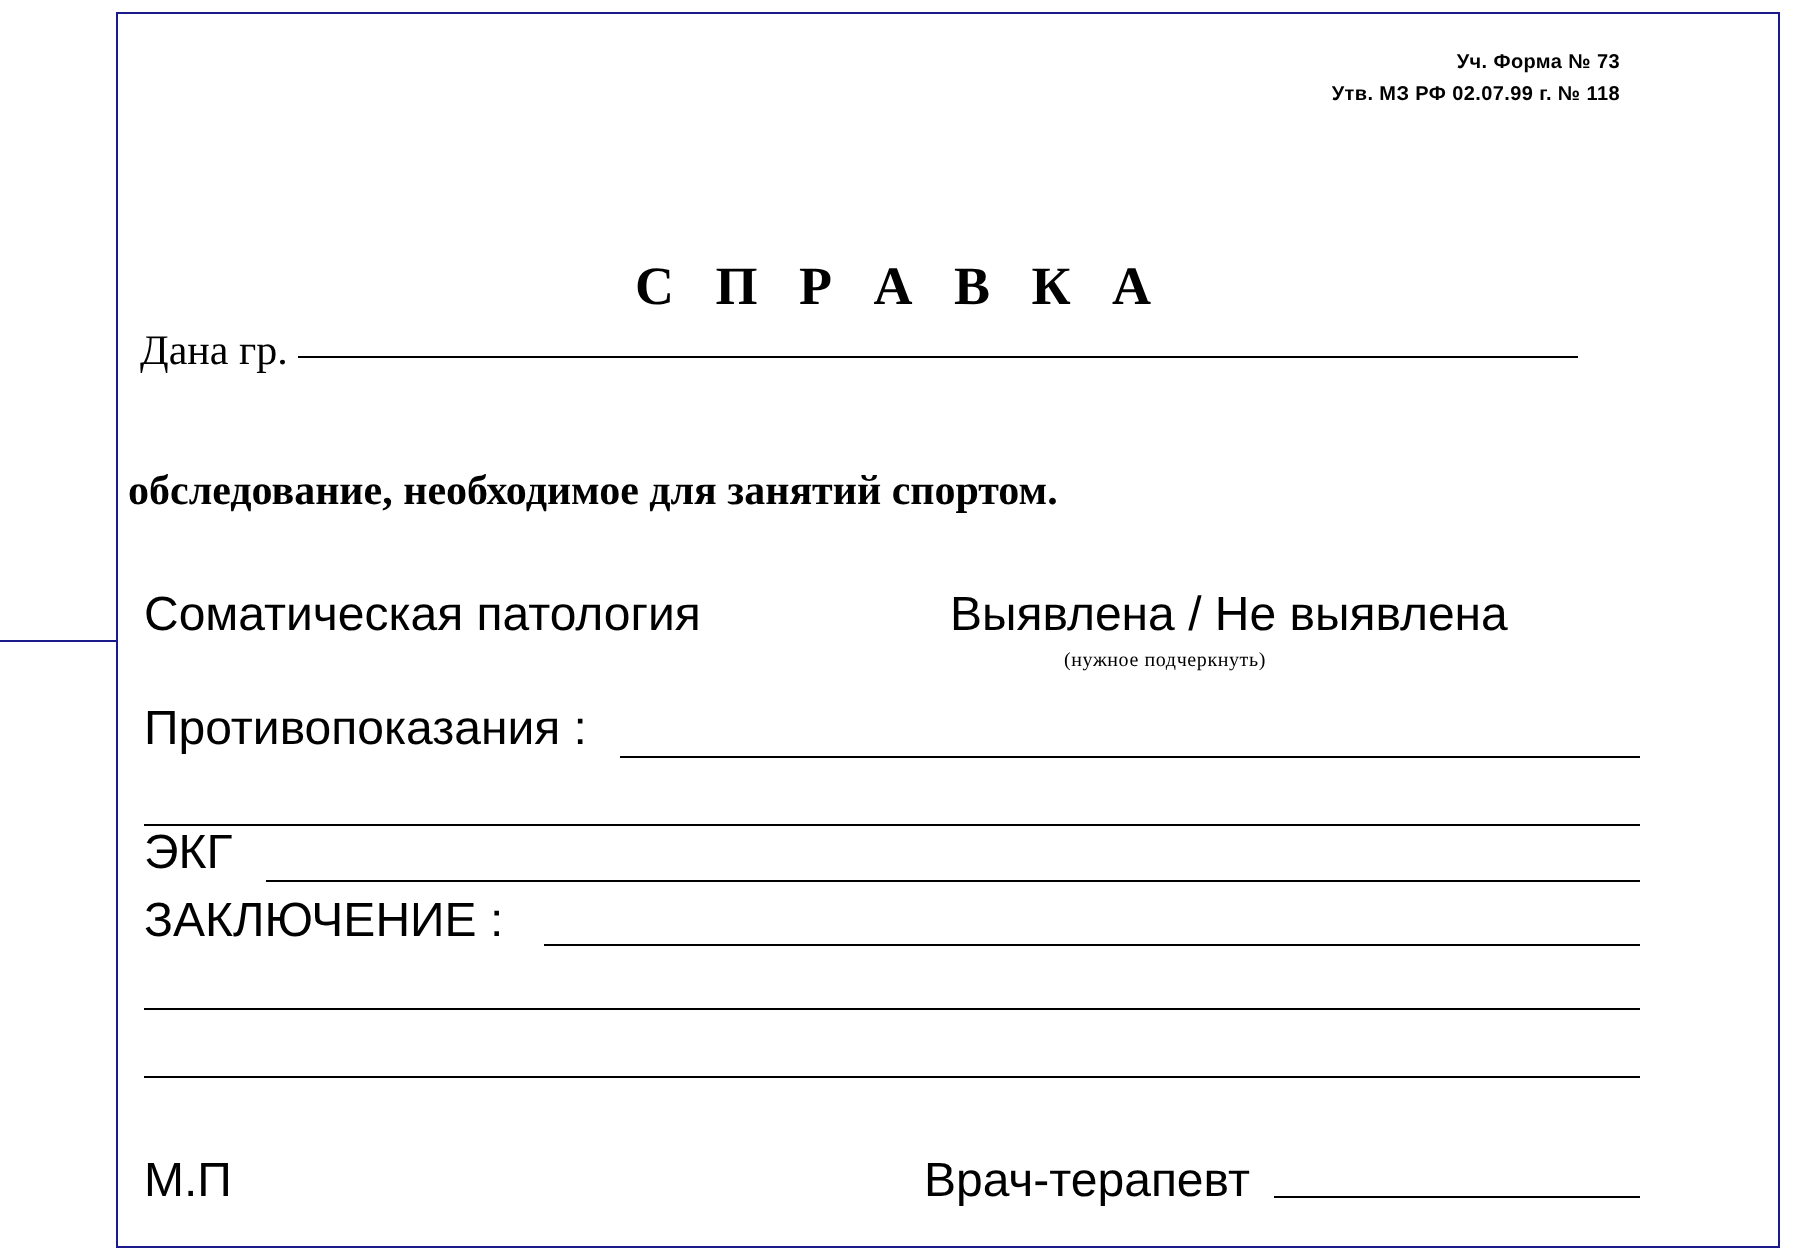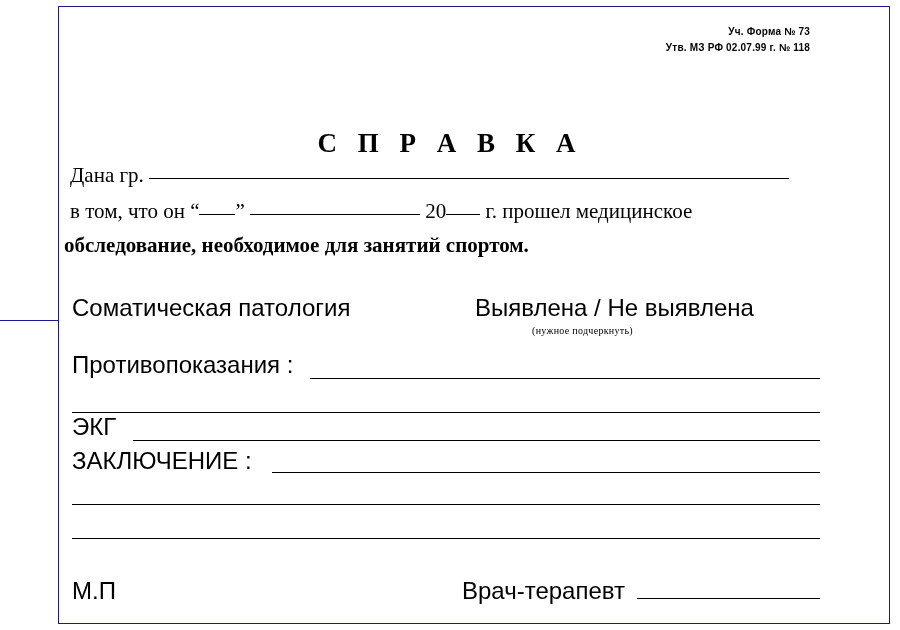--- a/index.html
+++ b/index.html
@@ -116,27 +116,20 @@
       <div>Утв. МЗ РФ 02.07.99 г. № 118</div>
     </div>
 
     <div class="title">С П Р А В К А</div>
 
     <div class="row lbl-serif" style="left:70px; top:160px;">
       <span>Дана гр.</span>
       <span class="inline-blank" style="width:640px; height:18px;"></span>
     </div>
 
-    <div class="row lbl-serif" style="left:70px; top:198px;">
-      <span>в том, что он</span>
-      <span>“</span><span class="inline-blank" style="width:36px; height:16px;"></span><span>”</span>
-      <span class="inline-blank" style="width:170px; height:16px;"></span>
-      <span>20</span><span class="inline-blank" style="width:34px; height:16px;"></span>
-      <span>г. прошел  медицинское</span>
-    </div>
 
     <div class="row lbl-serif" style="left:64px; top:232px;font-weight:bold;">обследование, необходимое для занятий спортом.</div>
 
     <div class="row lbl-sans" style="left:72px; top:295px;">Соматическая патология</div>
     <div class="row lbl-sans" style="left:475px; top:295px;text-align:center;">Выявлена / Не выявлена</div>
     <div class="small-note" style="left:532px; top:325px;">(нужное подчеркнуть)</div>
 
     <div class="row lbl-sans" style="left:72px; top:352px;">Противопоказания :</div>
     <div class="line-full" style="left:310px; top:378px; width:510px;"></div>
     <div class="line-full" style="left:72px; top:412px; width:748px;"></div>

